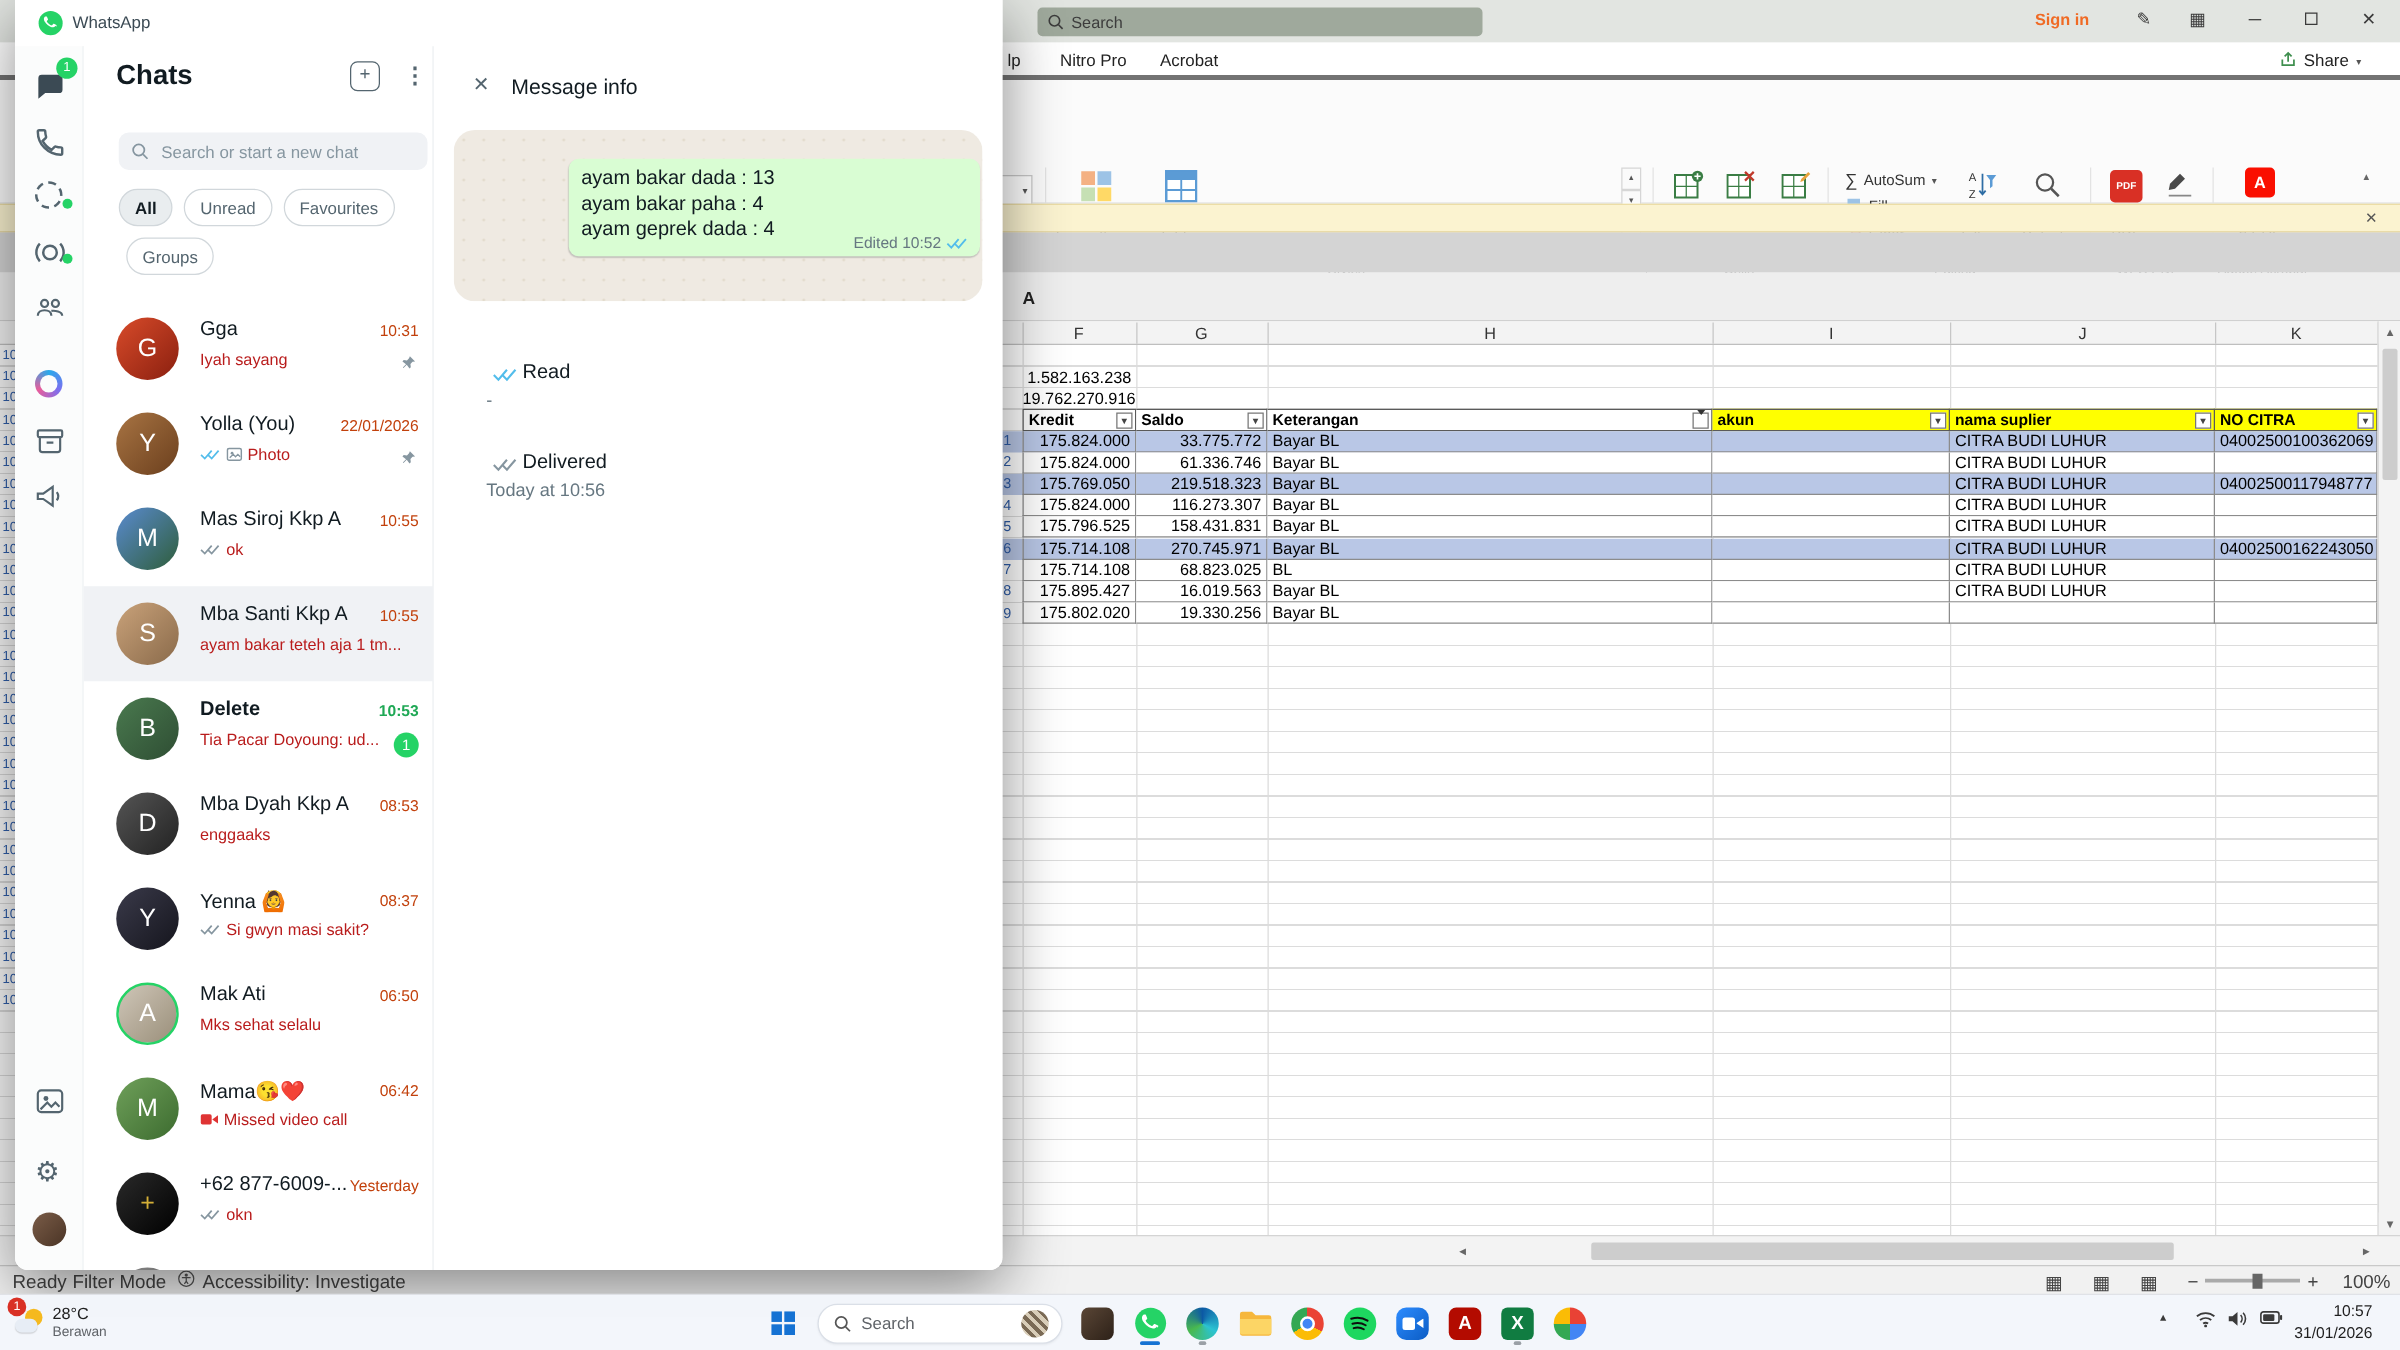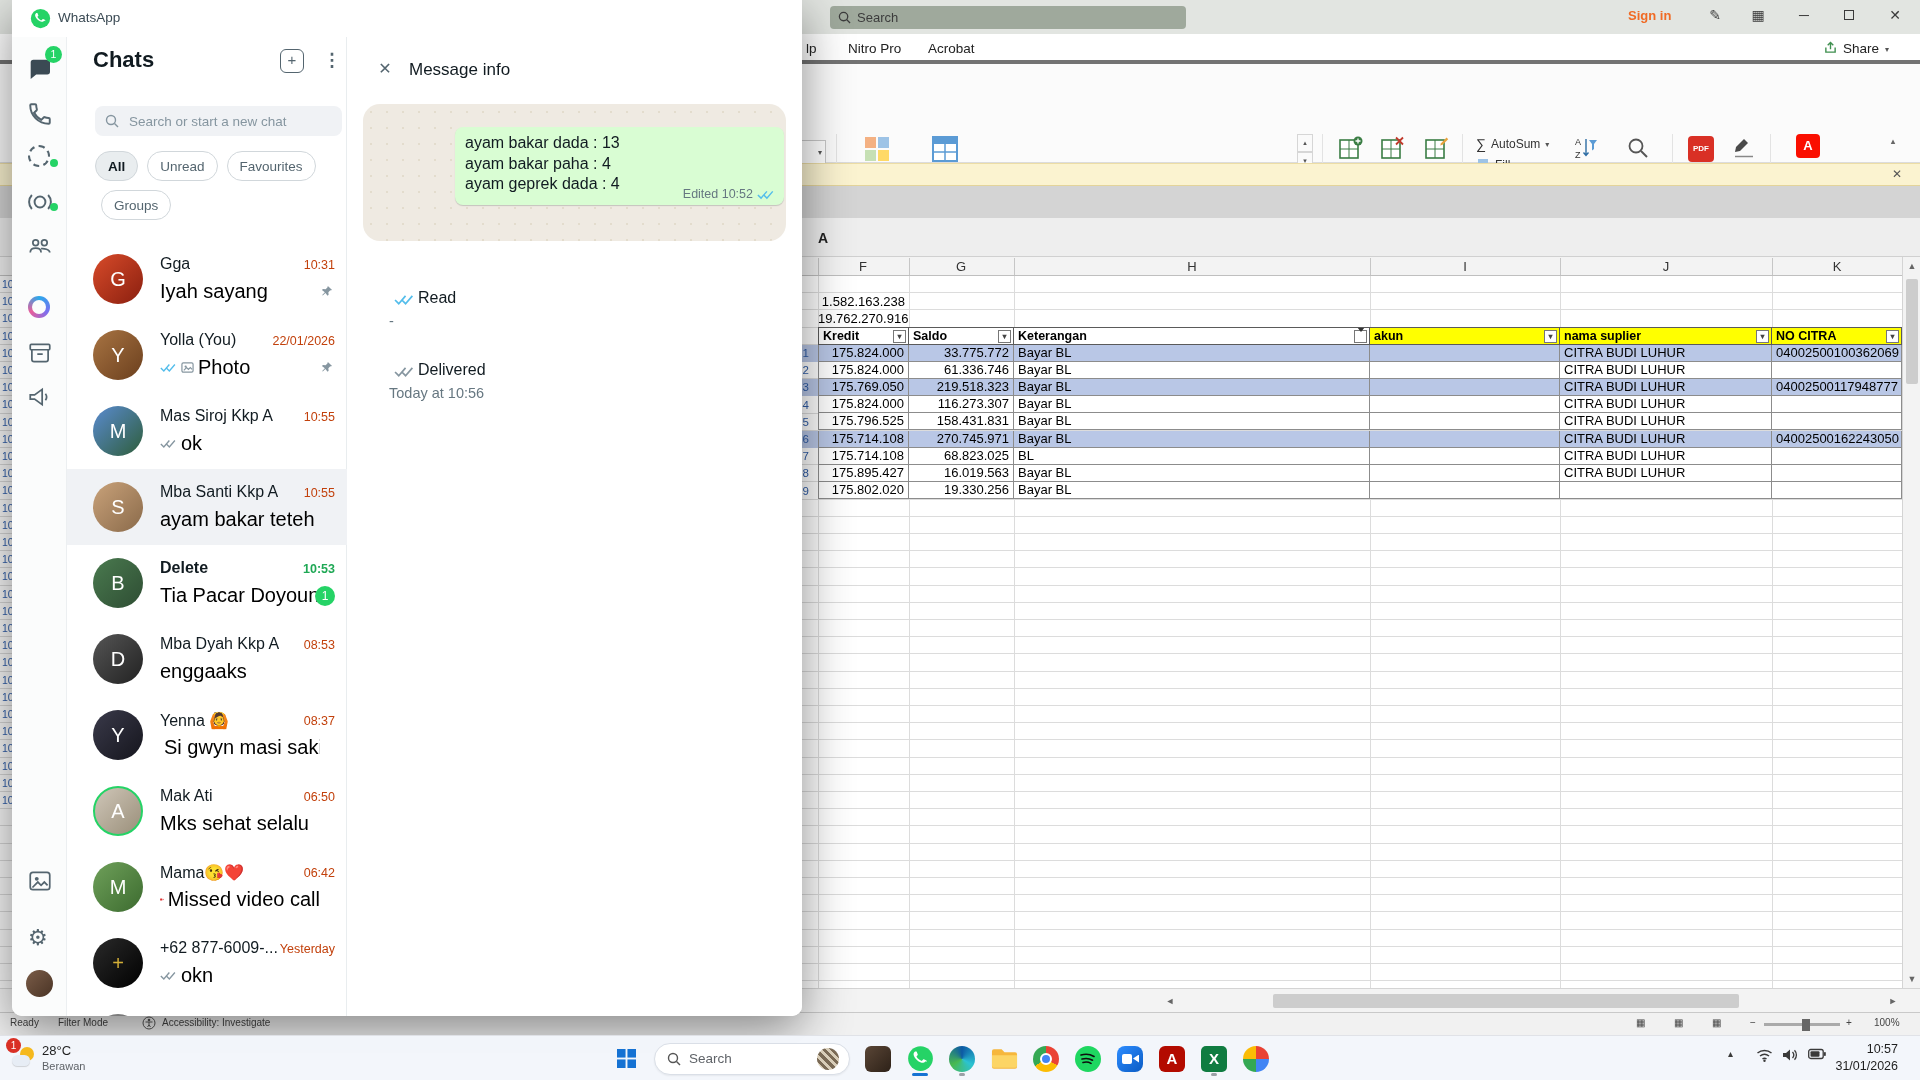--- a/index.html
+++ b/index.html
@@ -54,21 +54,21 @@
 .throw{position:absolute;left:818px;top:327px;width:1084px;height:18px}
 .th{position:absolute;top:0;height:18px;border:1px solid #5a5a5a;border-left:none;font-size:12.5px;font-weight:bold;line-height:17px;padding:0 16px 0 4px;background:#fff;color:#000;overflow:hidden;white-space:nowrap}
 .th.first{border-left:1px solid #5a5a5a}
 .th.yel{background:#ffff00}
 .fb{position:absolute;right:2px;top:2px;width:13px;height:13px;border:1px solid #777;background:#fff;font-size:8px;line-height:11px;text-align:center;color:#444}
 .funnel{width:0;height:0;border-left:4px solid transparent;border-right:4px solid transparent;border-top:5px solid #333;margin:2px auto 0}
 #vscroll{position:absolute;left:1902px;top:257px;width:18px;height:731px;background:#f3f3f3;border-left:1px solid #d4d4d4}
 #hscroll{position:absolute;left:0;top:988px;width:1920px;height:24px;background:#f3f3f3;border-top:1px solid #d4d4d4}
 .scrbtn{position:absolute;background:#f3f3f3;color:#666;font-size:9px;text-align:center}
 .thumb{position:absolute;background:#cdcdcd;border-radius:2px}
-#statusbar{position:absolute;left:0;top:1012px;width:1920px;height:23px;background:#f1f1f1;border-top:1px solid #c9c9c9;font-size:10px;color:#444}
+#statusbar{position:absolute;left:0;top:1012px;width:1920px;height:23px;background:#f1f1f1;border-top:1px solid #c9c9c9;font-size:15px;color:#444}
 .stitem{position:absolute;top:4px;white-space:nowrap}
 
 
 #wa{position:absolute;left:12px;top:0;width:790px;height:1016px;background:#fff;border-radius:0 0 10px 10px;box-shadow:0 14px 50px rgba(0,0,0,.45);overflow:hidden;z-index:5}
 #wa-title{position:absolute;left:0;top:0;width:790px;height:37px;background:#fff}
 #wa-title .t{position:absolute;left:46px;top:10px;font-size:13.5px;color:#3b4a54}
 .wa-ctl{position:absolute;top:7px;width:26px;height:22px;text-align:center;line-height:22px;font-size:12px;color:#54606a}
 #wa-rail{position:absolute;left:0;top:37px;width:55px;height:979px;background:#fbfcfc;border-right:1px solid #eceff1}
 .railico{position:absolute;left:15px;width:26px;height:26px;color:#54656f}
 .gdot{position:absolute;width:8px;height:8px;border-radius:50%;background:#25d366}
@@ -79,21 +79,21 @@
 #wa-search input::placeholder{color:#8696a0}
 .pillrow{position:absolute;display:flex;gap:9px}
 .pill{height:30px;border:1px solid #d1d7db;border-radius:15px;font-size:13.5px;color:#54656f;display:flex;align-items:center;padding:0 12px;background:#fff}
 .pill.on{background:#e9edef;color:#111b21;font-weight:bold;border-color:#d1d7db}
 .chat{position:absolute;left:0;width:280px;height:76px}
 .chat.on{background:#f0f2f5}
 .cav{position:absolute;left:26px;top:13px;width:50px;height:50px;border-radius:50%;color:#fff;font-size:20px;display:flex;align-items:center;justify-content:center}
 .cname{position:absolute;left:93px;top:14px;font-size:16px;color:#111b21;max-width:150px;white-space:nowrap;overflow:hidden}
 .ctime{position:absolute;right:12px;top:17px;font-size:12.5px;color:#c2410c}
 .ctime.grn{color:#1fa855;font-weight:bold}
-.cmsg{position:absolute;left:93px;top:39px;font-size:20px;color:#000000;max-width:160px;white-space:nowrap;overflow:hidden;display:flex;align-items:center;gap:4px}
+.cmsg{position:absolute;left:93px;top:39px;font-size:13px;color:#b91c1c;max-width:160px;white-space:nowrap;overflow:hidden;display:flex;align-items:center;gap:4px}
 .cbadge{position:absolute;right:12px;top:41px;min-width:20px;height:20px;border-radius:10px;background:#25d366;color:#fff;font-size:12px;display:flex;align-items:center;justify-content:center;padding:0 5px}
 .cpin{position:absolute;right:14px;top:43px}
 #wa-info{position:absolute;left:335px;top:0;width:455px;height:1016px;background:#fff}
 #mi-title{position:absolute;left:62px;top:60px;font-size:17px;color:#111b21}
 #mi-close{position:absolute;left:24px;top:55px;width:28px;height:28px;font-size:16px;color:#54656f;text-align:center;line-height:28px}
 #mi-wall{position:absolute;left:16px;top:104px;width:423px;height:137px;background-color:#efeae2;background-image:radial-gradient(#e3dccd 1.2px,transparent 1.3px);background-size:16px 16px;border-radius:17px}
 #mi-bubble{position:absolute;left:92px;top:23px;width:329px;height:78px;background:#d9fdd3;border-radius:8px;box-shadow:0 1px 1px rgba(11,20,26,.18);padding:6px 10px}
 .bline{font-size:16px;line-height:20.5px;color:#111b21}
 #mi-meta{position:absolute;right:9px;bottom:4px;display:flex;align-items:center;gap:4px;font-size:12.5px;color:#667781}
 .inforow-lbl{position:absolute;left:71px;font-size:16px;color:#111b21}

